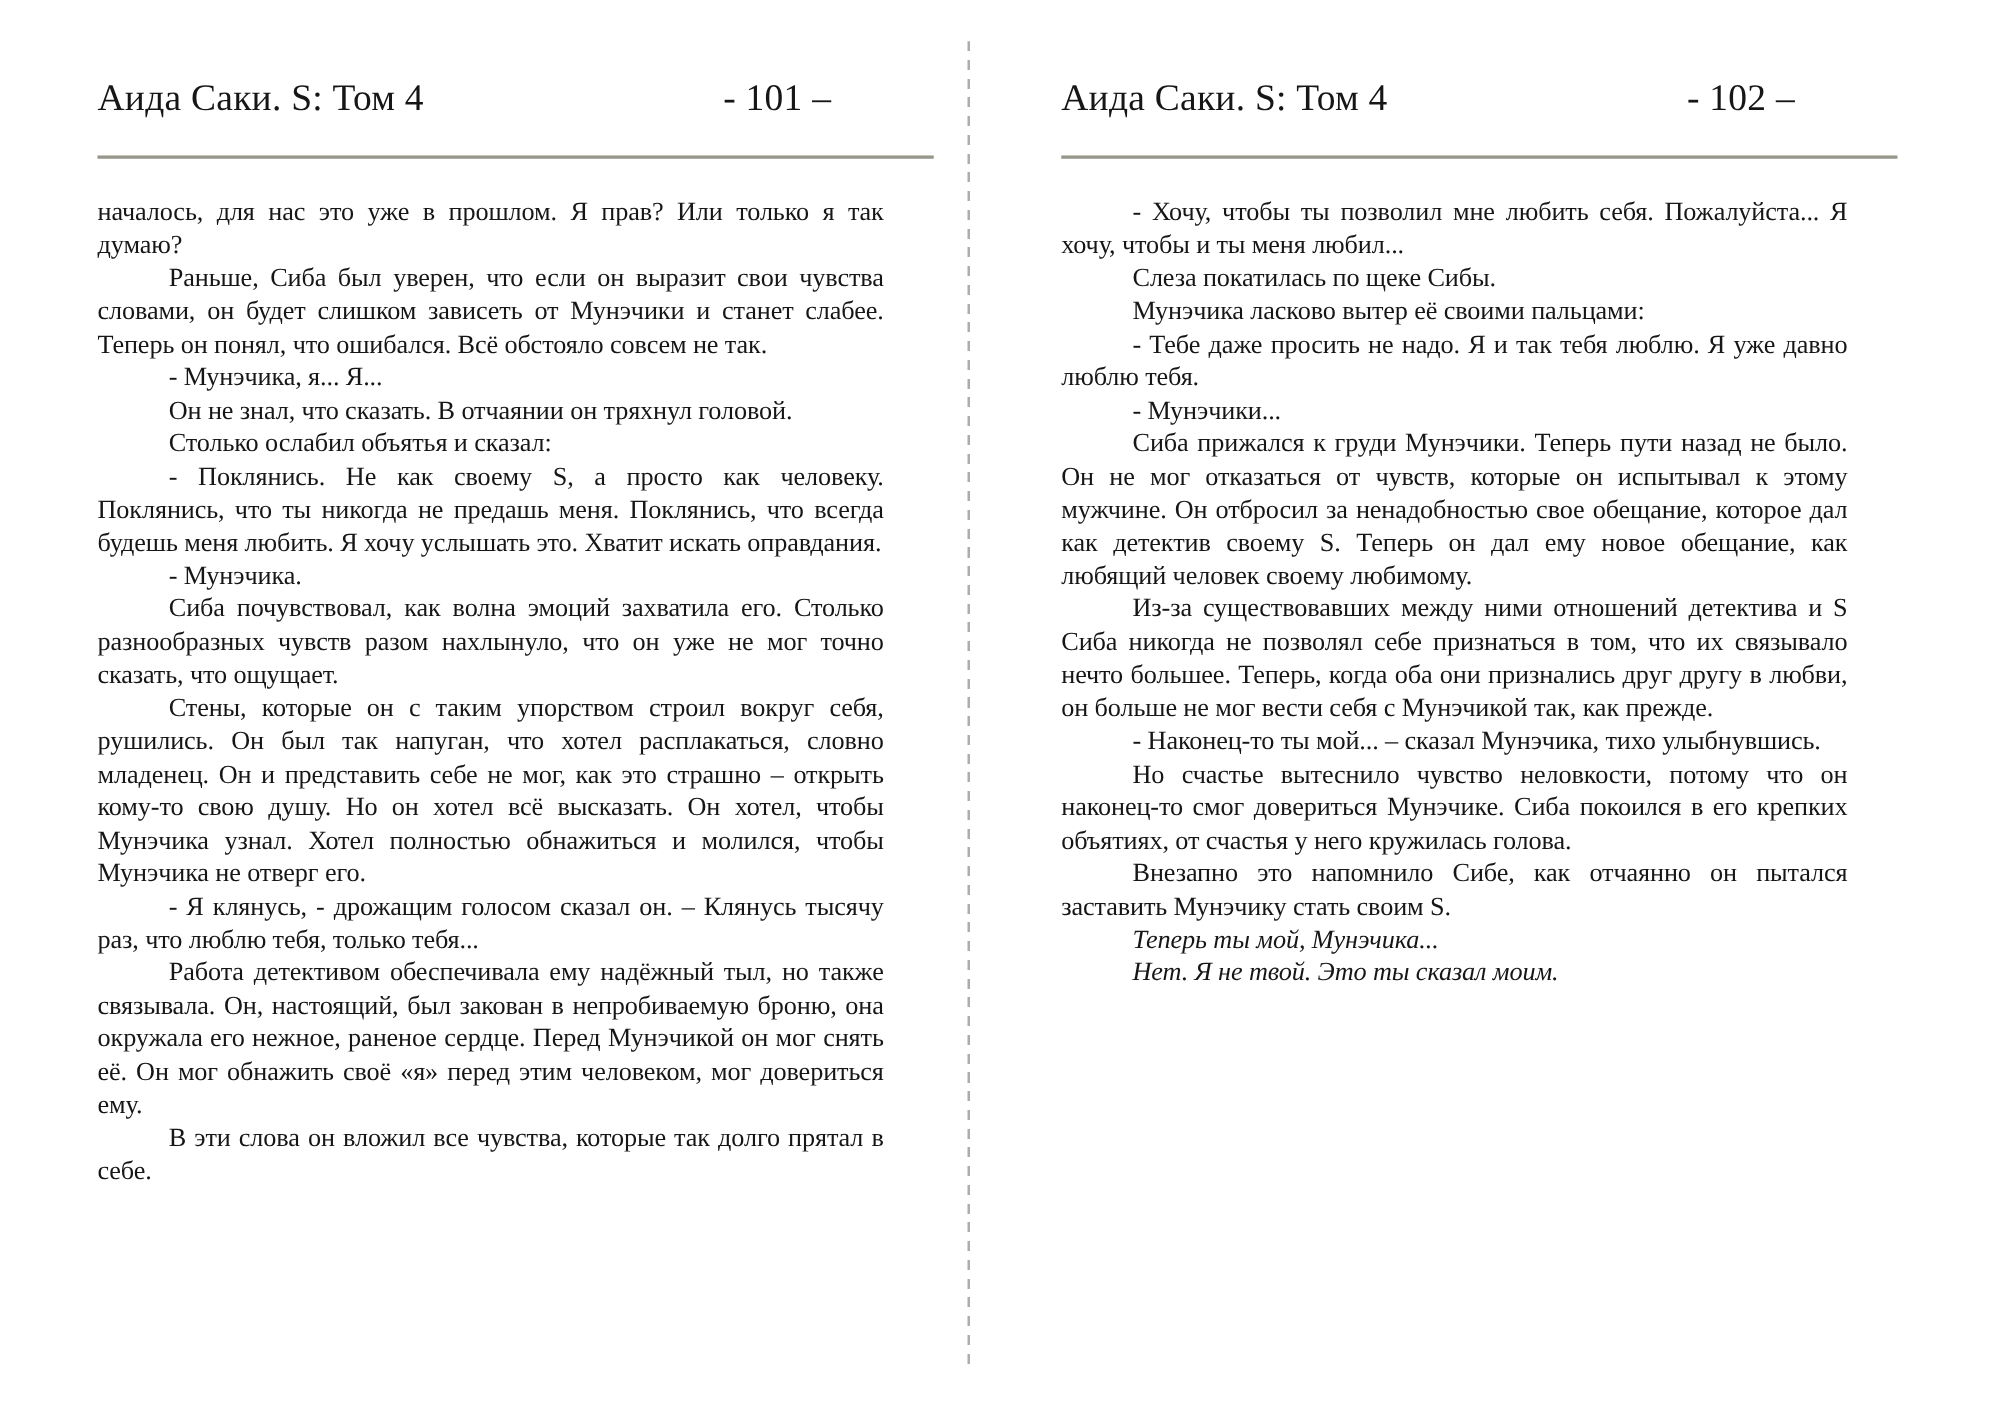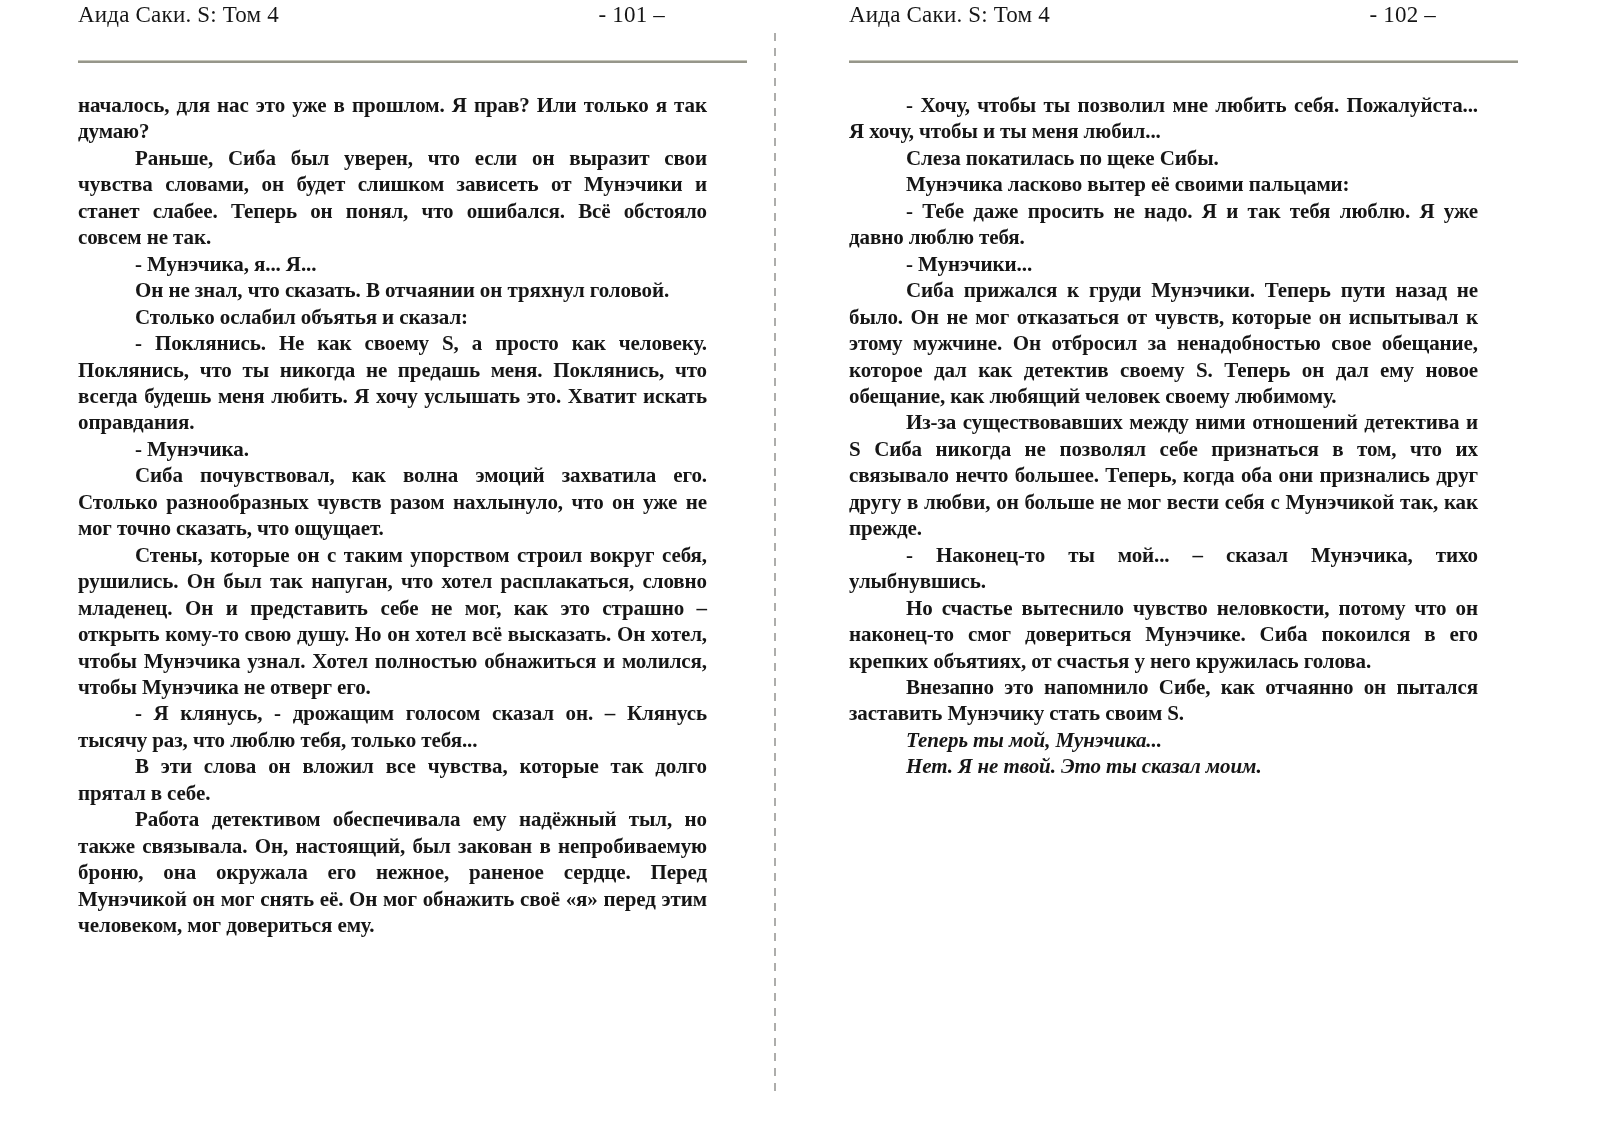--- a/index.html
+++ b/index.html
@@ -19,42 +19,42 @@
     width: 669px;
     height: 1131px;
   }
   .page.left  { left: 78px;  }
   .page.right { left: 849px; }
 
   .page-header {
     display: flex;
     justify-content: space-between;
     align-items: baseline;
-    font-size: 23px;
+    padding-top: 64px;
+    font-size: 30px;
     line-height: 29px;
     letter-spacing: 0.2px;
   }
   .page-header .page-num { margin-right: 82px; }
 
   .header-rule {
     margin-top: 31px;
     height: 3px;
     width: 100%;
     background: linear-gradient(to bottom, #c6c6ba 0 1px, #96968a 1px 3px);
     border: 0;
   }
 
   .page-body {
     margin-top: 29px;
     width: 629px;
     font-size: 21px;
     line-height: 26.45px;
     text-align: justify;
     letter-spacing: -0.1px;
-    font-weight: bold;
   }
   .para { text-indent: 0; }
   .para.indent { text-indent: 57px; }
   .para.italic { font-style: italic; }
 
   .page-divider {
     position: absolute;
     left: 774px;
     top: 33px;
     width: 2px;
@@ -81,22 +81,22 @@
         <p class="para">началось, для нас это уже в прошлом. Я прав? Или только я так думаю?</p>
         <p class="para indent">Раньше, Сиба был уверен, что если он выразит свои чувства словами, он будет слишком зависеть от Мунэчики и станет слабее. Теперь он понял, что ошибался. Всё обстояло совсем не так.</p>
         <p class="para indent">- Мунэчика, я... Я...</p>
         <p class="para indent">Он не знал, что сказать. В отчаянии он тряхнул головой.</p>
         <p class="para indent">Столько ослабил объятья и сказал:</p>
         <p class="para indent">- Поклянись. Не как своему S, а просто как человеку. Поклянись, что ты никогда не предашь меня. Поклянись, что всегда будешь меня любить. Я хочу услышать это. Хватит искать оправдания.</p>
         <p class="para indent">- Мунэчика.</p>
         <p class="para indent">Сиба почувствовал, как волна эмоций захватила его. Столько разнообразных чувств разом нахлынуло, что он уже не мог точно сказать, что ощущает.</p>
         <p class="para indent">Стены, которые он с таким упорством строил вокруг себя, рушились. Он был так напуган, что хотел расплакаться, словно младенец. Он и представить себе не мог, как это страшно – открыть кому-то свою душу. Но он хотел всё высказать. Он хотел, чтобы Мунэчика узнал. Хотел полностью обнажиться и молился, чтобы Мунэчика не отверг его.</p>
         <p class="para indent">- Я клянусь, - дрожащим голосом сказал он. – Клянусь тысячу раз, что люблю тебя, только тебя...</p>
+        <p class="para indent">Работа детективом обеспечивала ему надёжный тыл, но также связывала. Он, настоящий, был закован в непробиваемую броню, она окружала его нежное, раненое сердце. Перед Мунэчикой он мог снять её. Он мог обнажить своё «я» перед этим человеком, мог довериться ему.</p>
         <p class="para indent">В эти слова он вложил все чувства, которые так долго прятал в себе.</p>
-        <p class="para indent">Работа детективом обеспечивала ему надёжный тыл, но также связывала. Он, настоящий, был закован в непробиваемую броню, она окружала его нежное, раненое сердце. Перед Мунэчикой он мог снять её. Он мог обнажить своё «я» перед этим человеком, мог довериться ему.</p>
       </div>
   </div>
 
   <div class="page-divider"></div>
 
   <div class="page right">
     <div class="page-header">
       <span class="title">Аида Саки. S: Том 4</span>
       <span class="page-num">- 102 –</span>
     </div>

